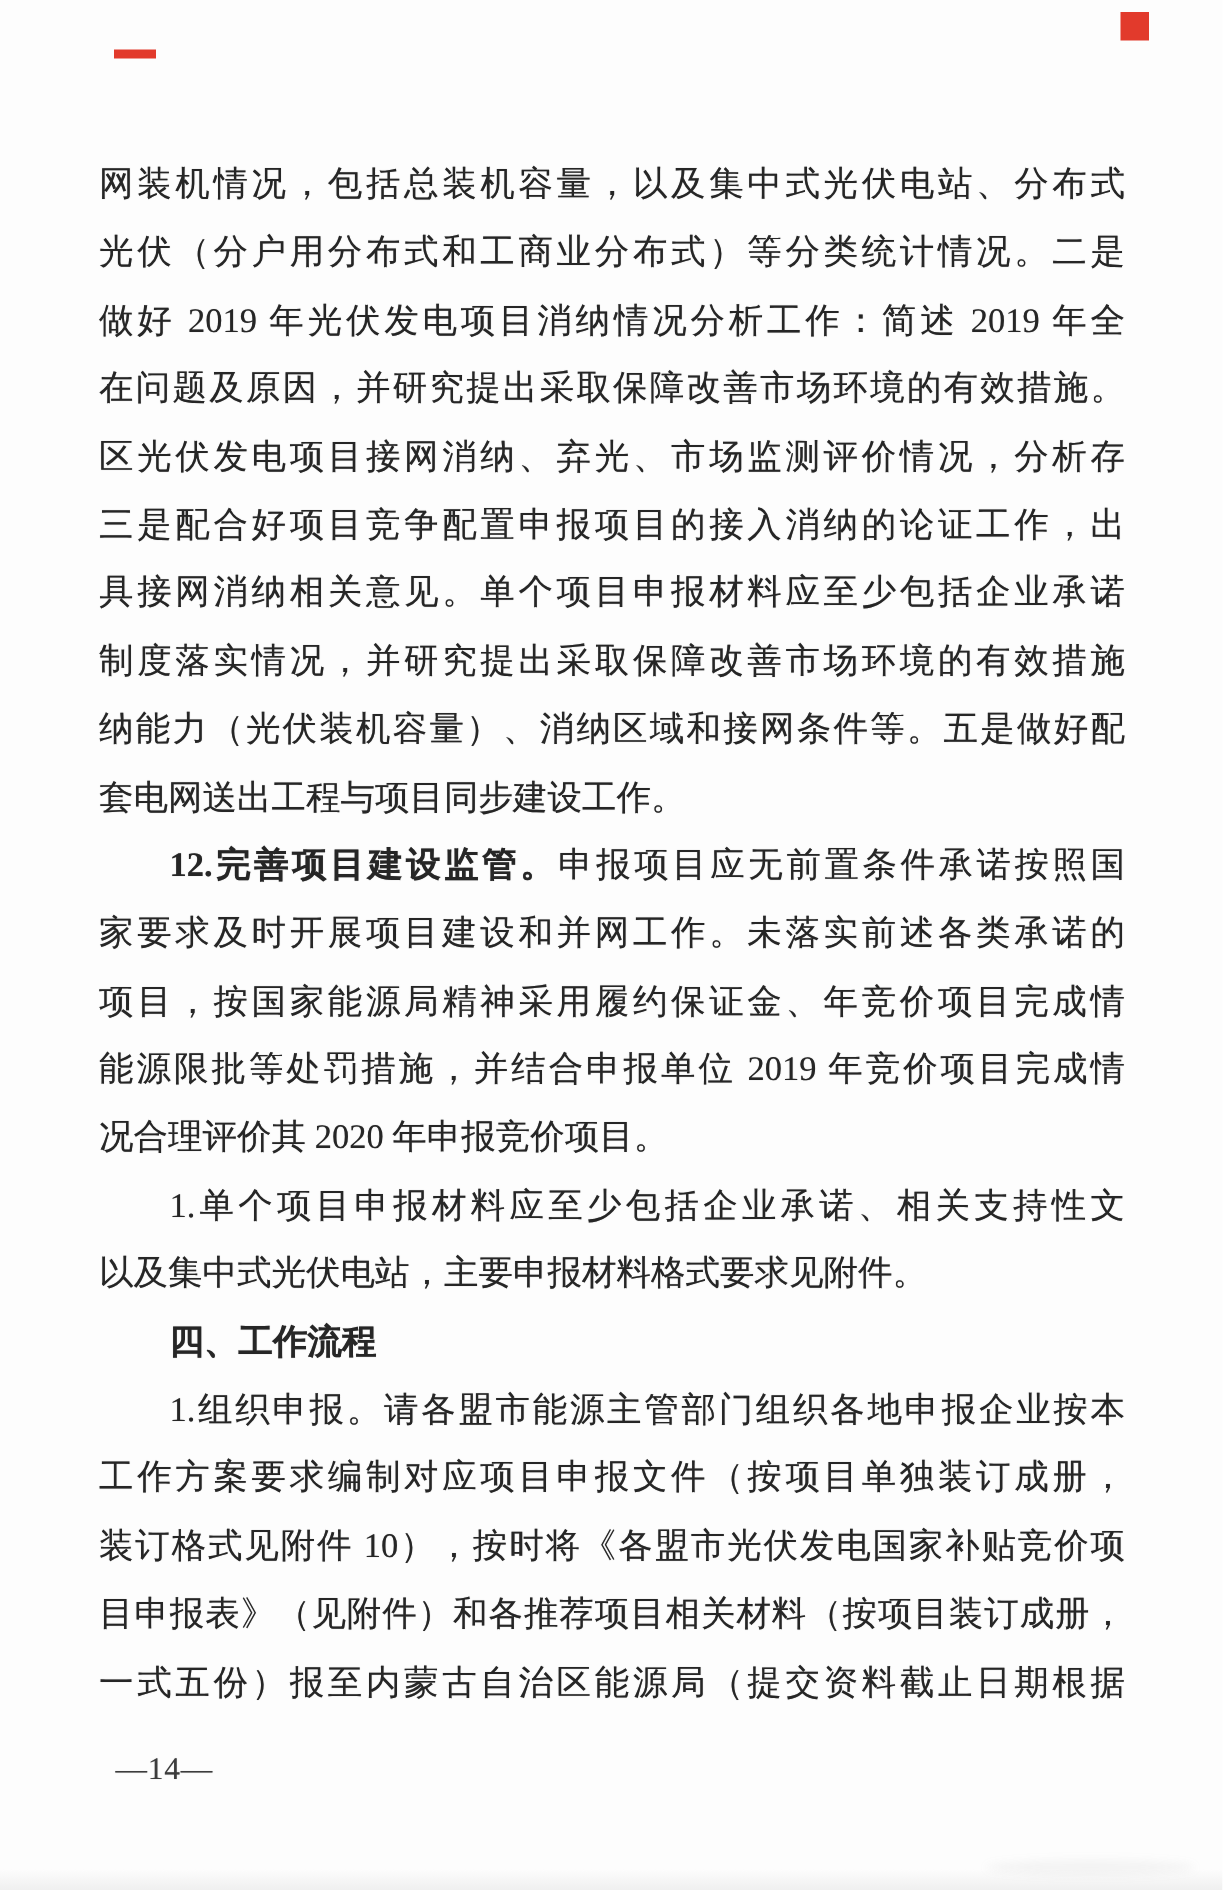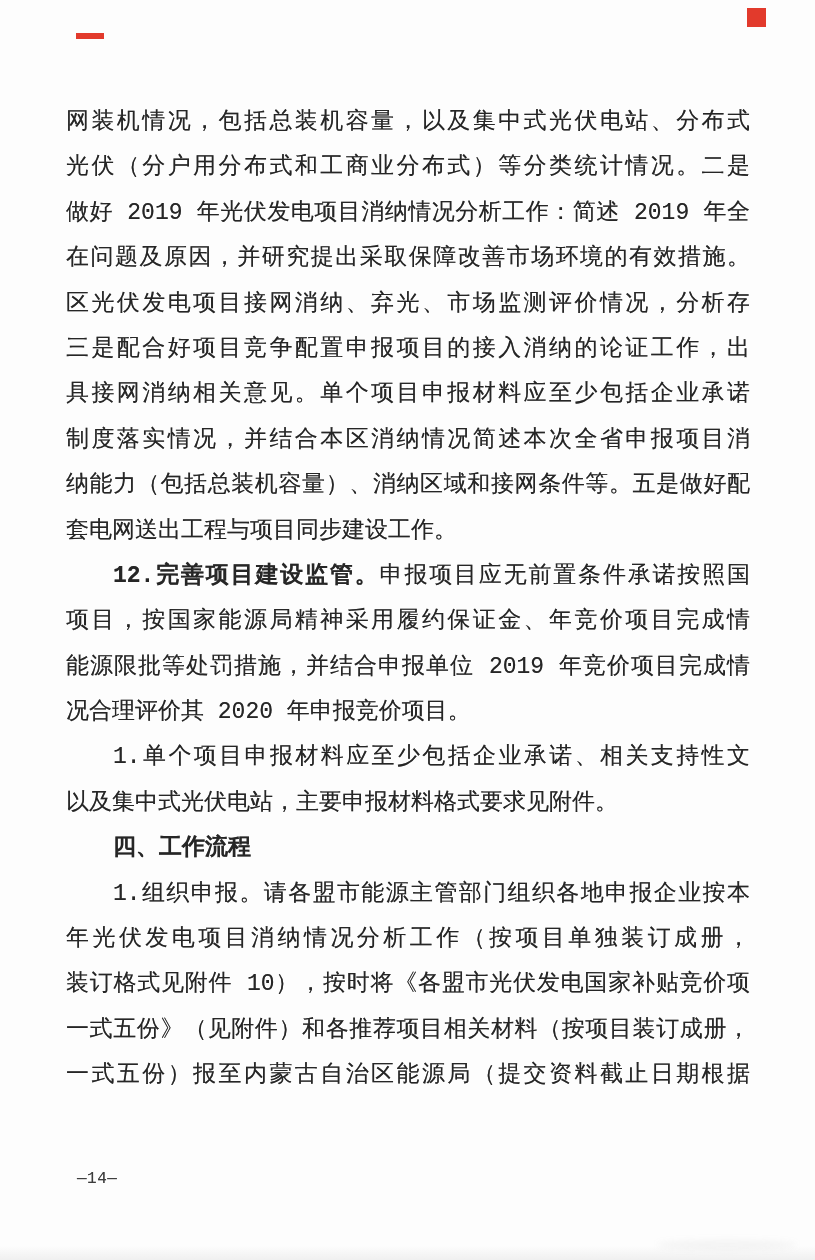--- a/index.html
+++ b/index.html
@@ -8,21 +8,21 @@
     background: #ffffff;
   }
   .page {
     position: absolute;
     left: 0;
     top: 0;
     width: 815px;
     height: 1260px;
     background: #fdfdfd;
     overflow: hidden;
-    font-family: Liberation Mono, monospace;
+    font-family: Liberation Serif, serif;
     color: #262626;
   }
   
   .scan-shade-bottom {
     position: absolute;
     left: 0;
     bottom: 0;
     width: 815px;
     height: 14px;
     background: linear-gradient(to bottom, rgba(0,0,0,0) 0%, rgba(120,120,120,0.10) 100%);
@@ -72,21 +72,21 @@
   .line.indent {
     text-indent: 47px;
   }
   .line.bold, .bold {
     font-weight: 700;
   }
   .page-number {
     position: absolute;
     left: 77px;
     top: 1166px;
-    font-size: 16px;
+    font-size: 21px;
     line-height: 26px;
     color: #3c3c3c;
     letter-spacing: 0.5px;
     text-shadow: 0 0 0.5px rgba(40,40,40,0.45);
   }
 </style>
 </head>
 <body>
 
 <div class="page">
@@ -95,34 +95,35 @@
   <div class="red-square" style="background: rgb(226, 58, 44);"></div>
 
   <div class="doc-body">
       <div class="line just">网装机情况，包括总装机容量，以及集中式光伏电站、分布式</div>
       <div class="line just">光伏（分户用分布式和工商业分布式）等分类统计情况。二是</div>
       <div class="line just">做好 2019 年光伏发电项目消纳情况分析工作：简述 2019 年全</div>
       <div class="line just">在问题及原因，并研究提出采取保障改善市场环境的有效措施。</div>
       <div class="line just">区光伏发电项目接网消纳、弃光、市场监测评价情况，分析存</div>
       <div class="line just">三是配合好项目竞争配置申报项目的接入消纳的论证工作，出</div>
       <div class="line just">具接网消纳相关意见。单个项目申报材料应至少包括企业承诺</div>
-      <div class="line just">制度落实情况，并结合本区消纳情况简述本次全省申报项目消</div>
-      <div class="line just">纳能力（包括总装机容量）、消纳区域和接网条件等。五是做好配</div>
+      <div class="line just">制度落实情况，并研究提出采取保障改善市场环境的有效措施</div>
+      <div class="line just">纳能力（光伏装机容量）、消纳区域和接网条件等。五是做好配</div>
       <div class="line">套电网送出工程与项目同步建设工作。</div>
       <div class="line indent just"><span class="bold">12.完善项目建设监管。</span>申报项目应无前置条件承诺按照国</div>
+      <div class="line just">家要求及时开展项目建设和并网工作。未落实前述各类承诺的</div>
       <div class="line just">项目，按国家能源局精神采用履约保证金、年竞价项目完成情</div>
       <div class="line just">能源限批等处罚措施，并结合申报单位 2019 年竞价项目完成情</div>
       <div class="line">况合理评价其 2020 年申报竞价项目。</div>
       <div class="line indent just">1.单个项目申报材料应至少包括企业承诺、相关支持性文</div>
       <div class="line">以及集中式光伏电站，主要申报材料格式要求见附件。</div>
       <div class="line indent bold">四、工作流程</div>
       <div class="line indent just">1.组织申报。请各盟市能源主管部门组织各地申报企业按本</div>
-      <div class="line just">年光伏发电项目消纳情况分析工作（按项目单独装订成册，</div>
+      <div class="line just">工作方案要求编制对应项目申报文件（按项目单独装订成册，</div>
       <div class="line just">装订格式见附件 10），按时将《各盟市光伏发电国家补贴竞价项</div>
-      <div class="line just">一式五份》（见附件）和各推荐项目相关材料（按项目装订成册，</div>
+      <div class="line just">目申报表》（见附件）和各推荐项目相关材料（按项目装订成册，</div>
       <div class="line just">一式五份）报至内蒙古自治区能源局（提交资料截止日期根据</div>
     </div>
 
   <div class="page-number">—14—</div>
 
   <div class="scan-smudge"></div>
   <div class="scan-shade-bottom"></div>
 </div>
 
 </body></html>

